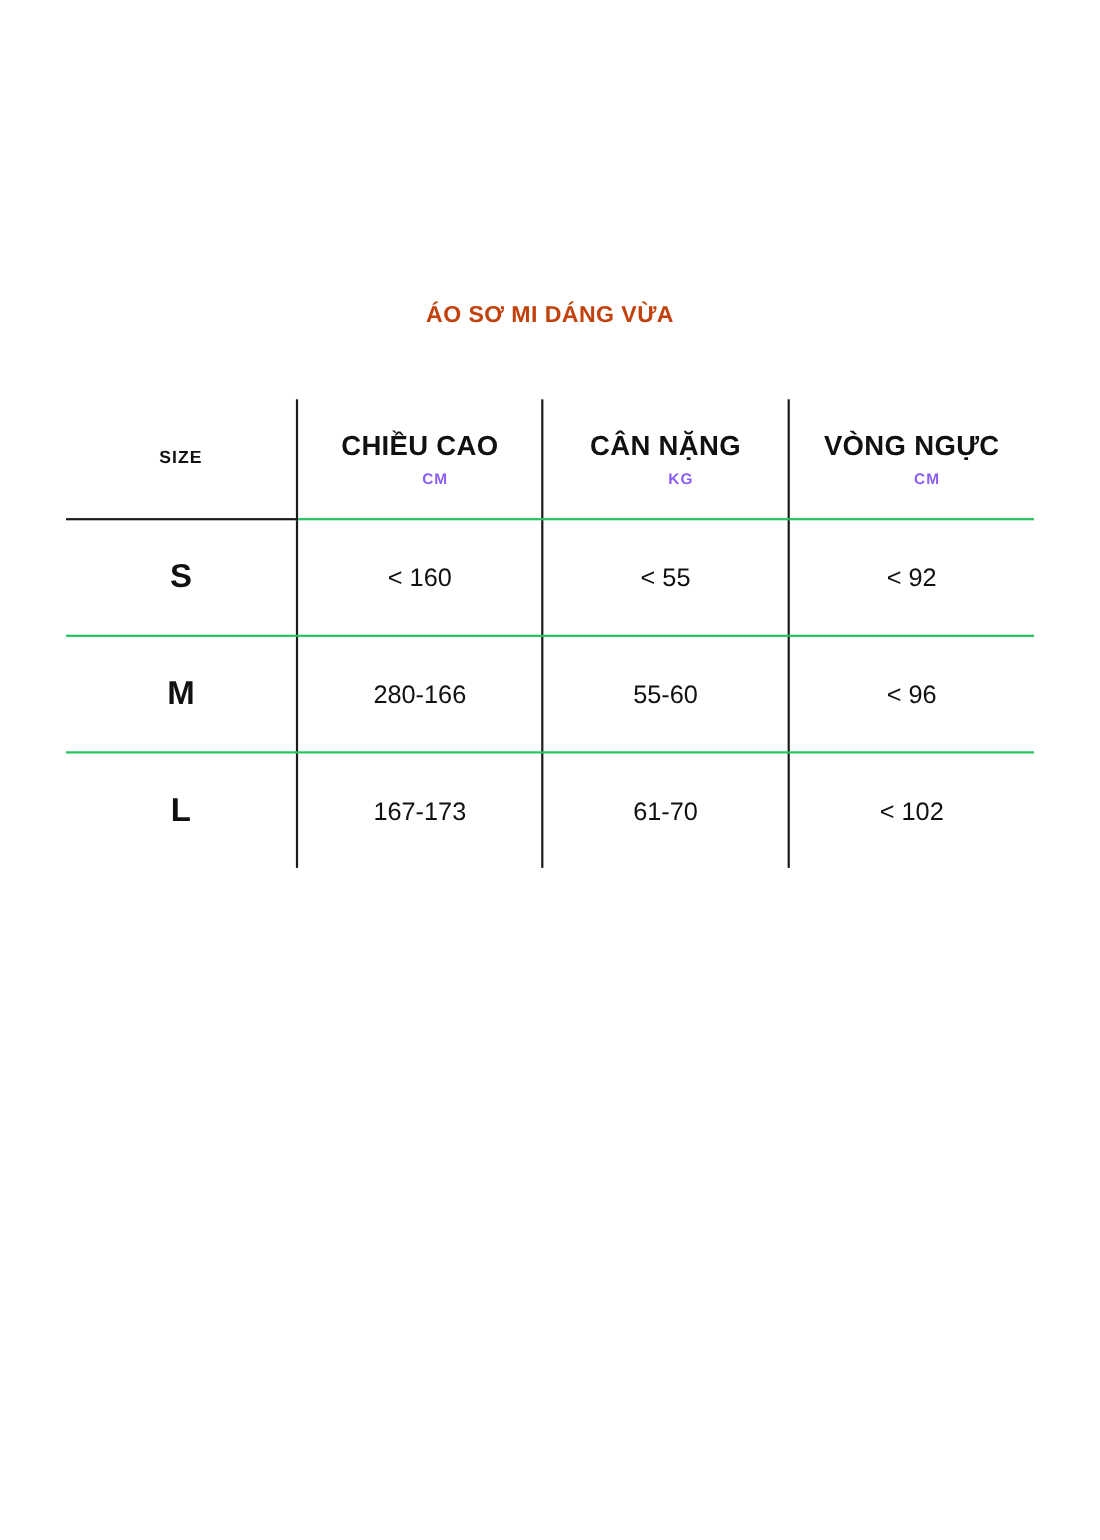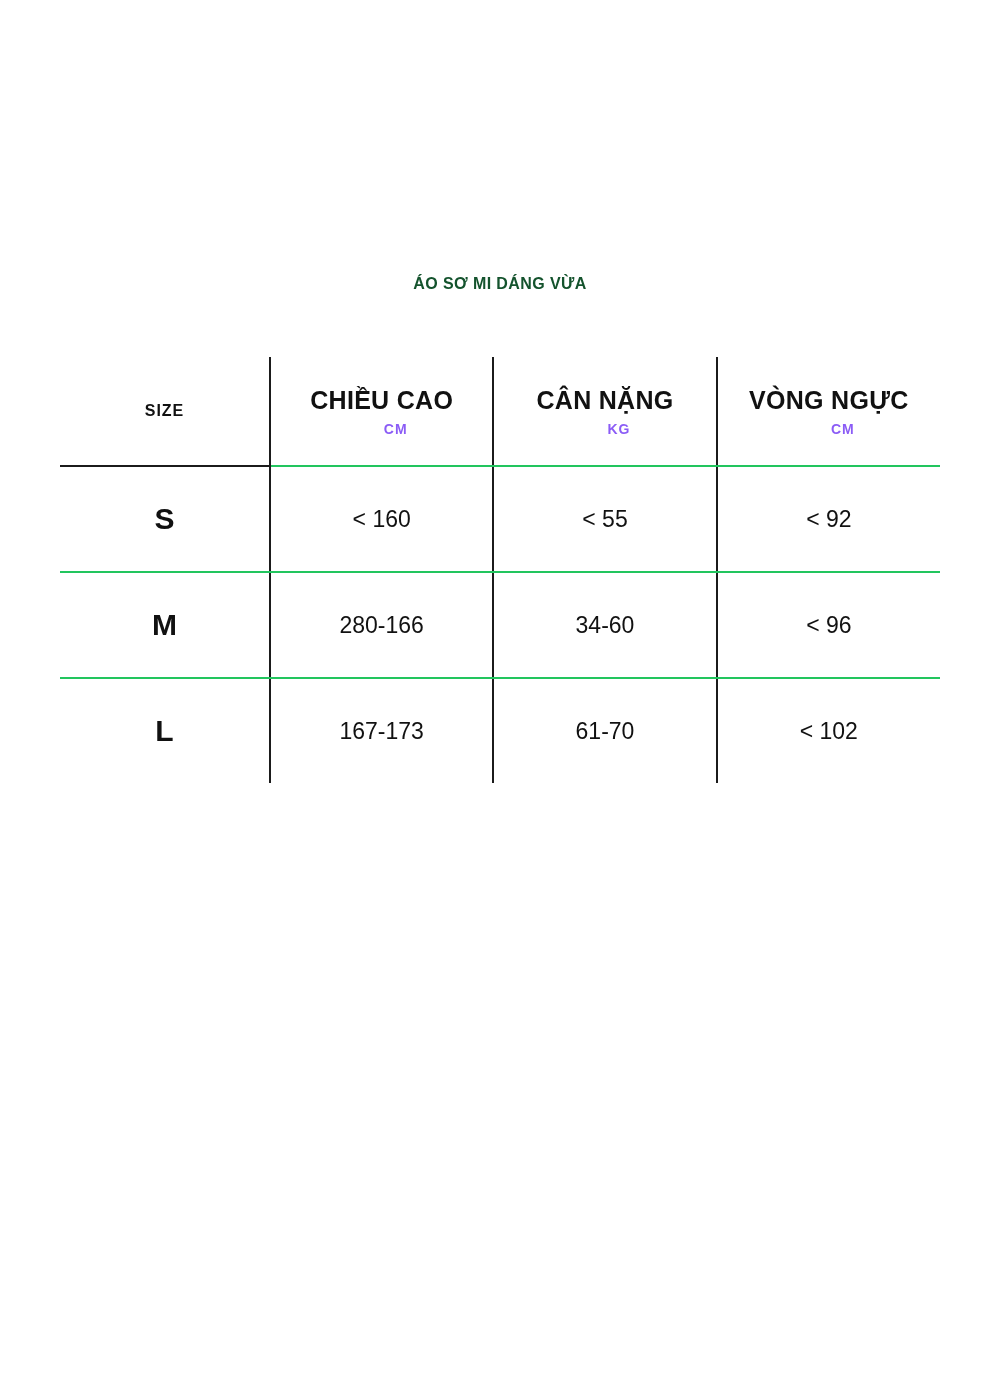--- a/index.html
+++ b/index.html
@@ -26,24 +26,24 @@
   }
   .title {
     font-size: 36px;
     font-weight: bold;
     letter-spacing: 0.5px;
     color: #121212;
     margin: 0;
     line-height: 1.2;
   }
   .subtitle {
-    font-size: 16px;
+    font-size: 21px;
     font-weight: bold;
     letter-spacing: 0.4px;
-    color: #14532d;
+    color: #c2410c;
     margin: 24px 0 0 0;
     line-height: 1.2;
   }
   .table-wrap {
     margin: 64px auto 0 auto;
     width: 880px;
   }
   table.size-table {
     border-collapse: collapse;
     width: 100%;
@@ -143,21 +143,21 @@
       <tbody>
         <tr>
           <td class="size-cell">S</td>
           <td>&lt; 160</td>
           <td>&lt; 55</td>
           <td>&lt; 92</td>
         </tr>
         <tr>
           <td class="size-cell">M</td>
           <td>280-166</td>
-          <td>34-60</td>
+          <td>55-60</td>
           <td>&lt; 96</td>
         </tr>
         <tr>
           <td class="size-cell">L</td>
           <td>167-173</td>
           <td>61-70</td>
           <td>&lt; 102</td>
         </tr>
       </tbody>
     </table>

